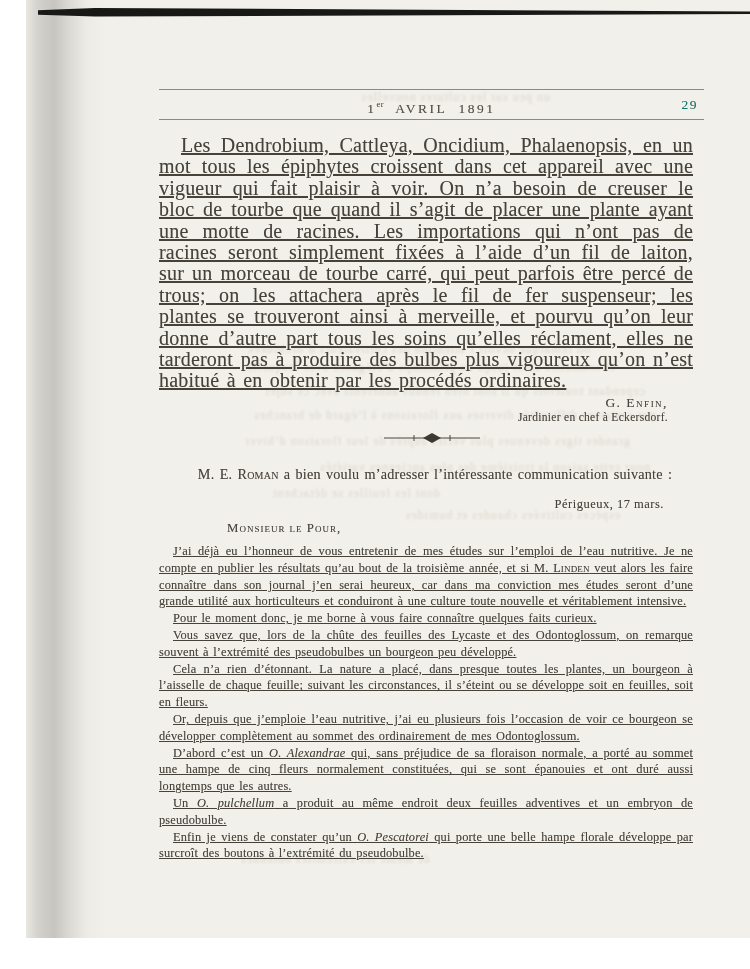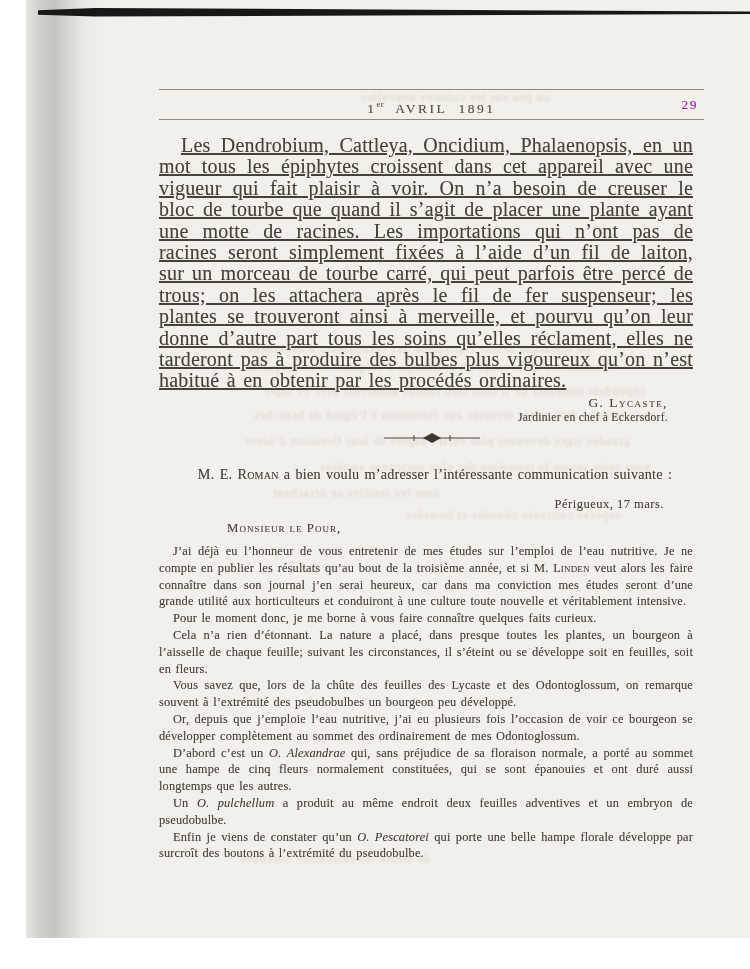--- a/index.html
+++ b/index.html
@@ -70,21 +70,21 @@
     color: #545047;
   }
   .seg-sup { vertical-align: super; font-size: 0.62em; letter-spacing: 0.5px; }
   .seg-sc  { font-variant: small-caps; }
   .seg-it  { font-style: italic; }
   .page-number {
     position: absolute;
     right: 6px; top: 0;
     font-size: 13.5px;
     letter-spacing: 1.5px;
-    color: #a21caf;
+    color: #0f766e;
   }
   .article1-body {
     margin: 15px 0 0 0;
     width: 534px;
     font-size: 20px;
     line-height: 21.4px;
     text-align: justify;
     text-indent: 22px;
     letter-spacing: 0.2px;
     word-spacing: 2.2px;
@@ -145,20 +145,21 @@
     width: 534px;
   }
   .letter p {
     margin: 0;
     font-size: 12.4px;
     line-height: 16.8px;
     text-align: justify;
     text-indent: 14px;
     letter-spacing: 0.15px;
     word-spacing: 1.2px;
+    text-decoration: underline;
   }
 </style>
 </head>
 <body>
 
 <div id="scan">
 
   <div class="paper"></div>
 
   <div class="scan-top-bar"></div>
@@ -179,21 +180,21 @@
   <div class="content">
 
     <div class="page-header">
       <div class="issue-date"><span>1</span><span class="seg-sup">er</span><span> AVRIL 1891</span></div>
       <div class="page-number">29</div>
     </div>
 
     <p class="article1-body">Les Dendrobium, Cattleya, Oncidium, Phalaenopsis, en un mot tous les épiphytes croissent dans cet appareil avec une vigueur qui fait plaisir à voir. On n’a besoin de creuser le bloc de tourbe que quand il s’agit de placer une plante ayant une motte de racines. Les importations qui n’ont pas de racines seront simplement fixées à l’aide d’un fil de laiton, sur un morceau de tourbe carré, qui peut parfois être percé de trous; on les attachera après le fil de fer suspenseur; les plantes se trouveront ainsi à merveille, et pourvu qu’on leur donne d’autre part tous les soins qu’elles réclament, elles ne tarderont pas à produire des bulbes plus vigoureux qu’on n’est habitué à en obtenir par les procédés ordinaires.</p>
 
     <div class="signature-block">
-      <div class="signature-name">G. Lycaste,</div>
+      <div class="signature-name">G. Enfin,</div>
       <div class="signature-role">Jardinier en chef à Eckersdorf.</div>
     </div>
 
     <div class="divider">
       <svg width="96" height="10" viewBox="0 0 96 10">
         <line x1="0" y1="5" x2="96" y2="5" stroke="#4a463e" stroke-width="1"></line>
         <line x1="30" y1="2" x2="30" y2="8" stroke="#4a463e" stroke-width="1"></line>
         <line x1="66" y1="2" x2="66" y2="8" stroke="#4a463e" stroke-width="1"></line>
         <polygon points="48,0 57,5 48,10 39,5" fill="#3c3832"></polygon>
       </svg>
@@ -202,22 +203,22 @@
 
     <p class="intro-line"><span>M. E. R</span><span class="seg-sc">oman</span><span> a bien voulu m’adresser l’intéressante communication suivante :</span></p>
 
     <div class="dateline">Périgueux, 17 mars.</div>
 
     <div class="salutation">Monsieur le Pour,</div>
 
     <div class="letter">
       <p><span>J’ai déjà eu l’honneur de vous entretenir de mes études sur l’emploi de l’eau nutritive. Je ne compte en publier les résultats qu’au bout de la troisième année, et si M. L</span><span class="seg-sc">inden</span><span> veut alors les faire connaître dans son journal j’en serai heureux, car dans ma conviction mes études seront d’une grande utilité aux horticulteurs et conduiront à une culture toute nouvelle et véritablement intensive.</span></p>
       <p><span>Pour le moment donc, je me borne à vous faire connaître quelques faits curieux.</span></p>
+      <p><span>Vous savez que, lors de la chûte des feuilles des Lycaste et des Odontoglossum, on remarque souvent à l’extrémité des pseudobulbes un bourgeon peu développé.</span></p>
       <p><span>Cela n’a rien d’étonnant. La nature a placé, dans presque toutes les plantes, un bourgeon à l’aisselle de chaque feuille; suivant les circonstances, il s’éteint ou se développe soit en feuilles, soit en fleurs.</span></p>
-      <p><span>Vous savez que, lors de la chûte des feuilles des Lycaste et des Odontoglossum, on remarque souvent à l’extrémité des pseudobulbes un bourgeon peu développé.</span></p>
       <p><span>Or, depuis que j’emploie l’eau nutritive, j’ai eu plusieurs fois l’occasion de voir ce bourgeon se développer complètement au sommet des ordinairement de mes Odontoglossum.</span></p>
       <p><span>D’abord c’est un </span><span class="seg-it">O. Alexandrae</span><span> qui, sans préjudice de sa floraison normale, a porté au sommet une hampe de cinq fleurs normalement constituées, qui se sont épanouies et ont duré aussi longtemps que les autres.</span></p>
       <p><span>Un </span><span class="seg-it">O. pulchellum</span><span> a produit au même endroit deux feuilles adventives et un embryon de pseudobulbe.</span></p>
       <p><span>Enfin je viens de constater qu’un </span><span class="seg-it">O. Pescatorei</span><span> qui porte une belle hampe florale développe par surcroît des boutons à l’extrémité du pseudobulbe.</span></p>
     </div>
 
   </div>
 </div>
 
 </body></html>

